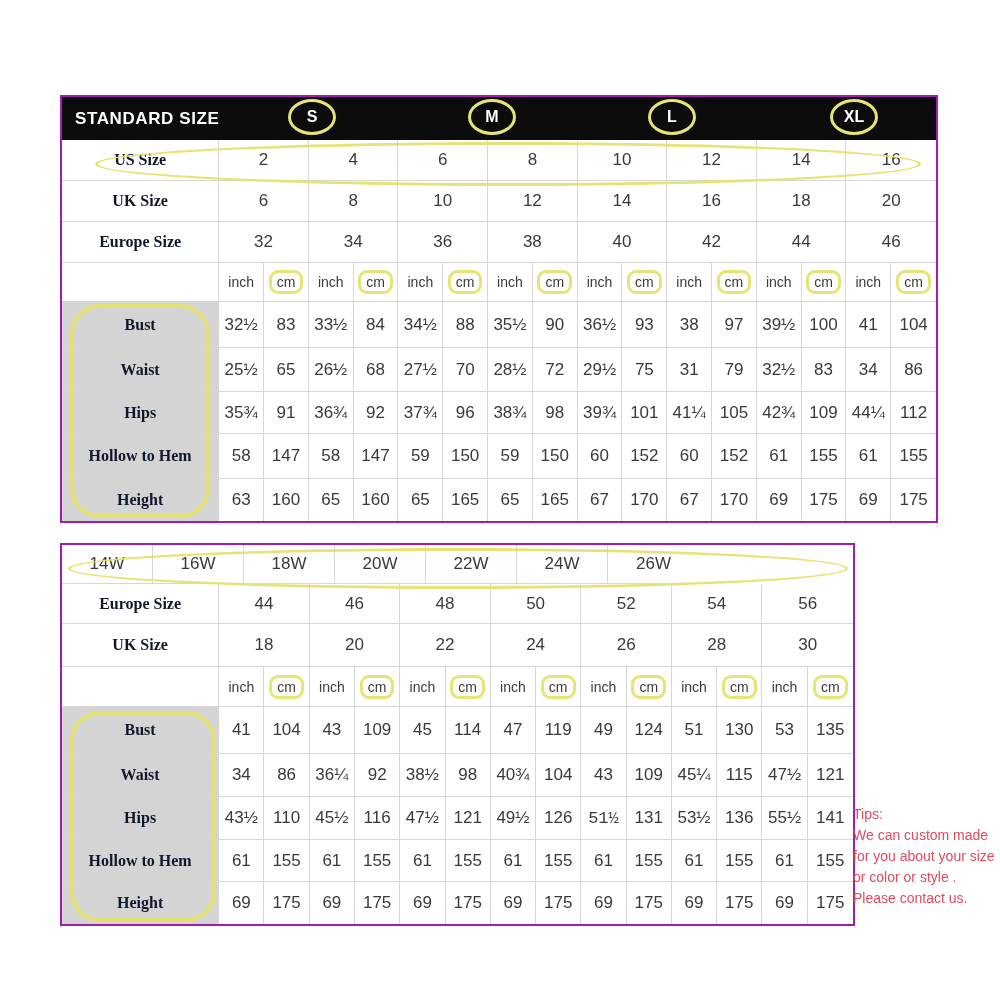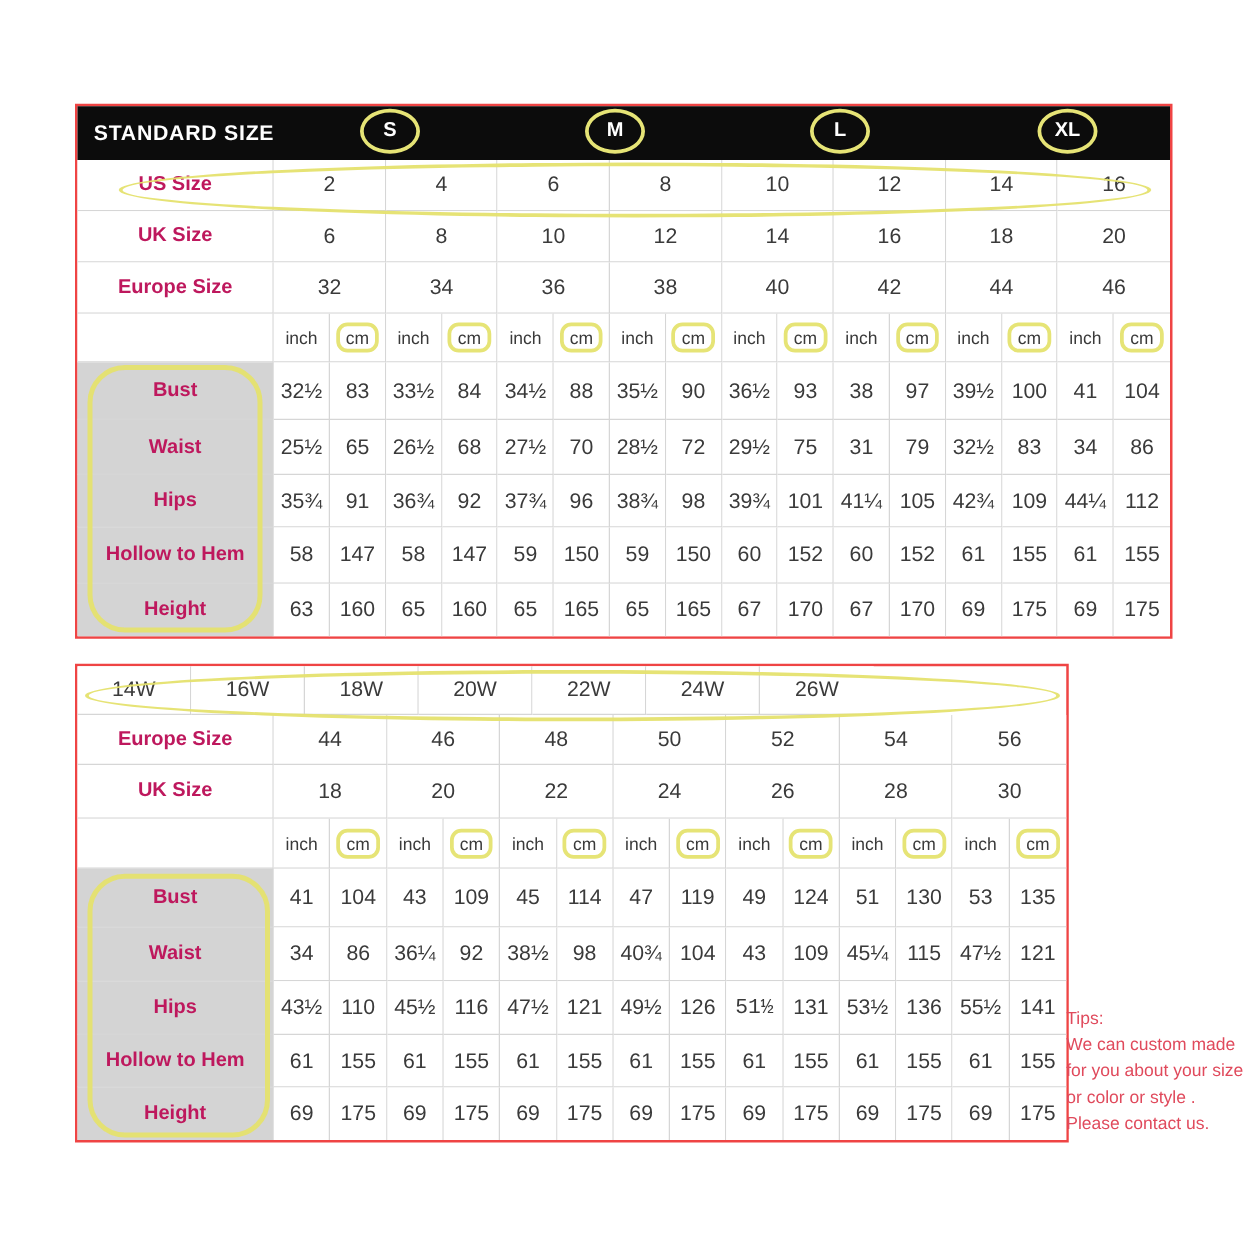--- a/index.html
+++ b/index.html
@@ -2,40 +2,40 @@
 <html><head>
 <meta charset="utf-8">
 <style>
   html,body{margin:0;padding:0;}
   body{
     width:1000px;height:1000px;background:#ffffff;position:relative;
     font-family:"Liberation Sans","DejaVu Sans",sans-serif;overflow:hidden;
   }
   .canvas{position:absolute;inset:0;}
   
-  .size-table{position:absolute;background:#fff;border:2px solid #ef4444;box-sizing:border-box;}
+  .size-table{position:absolute;background:#fff;border:2px solid #a21caf;box-sizing:border-box;margin-top:12px;}
   #std-table{left:60px;top:83px;width:878px;}
   #plus-table{left:60px;top:531px;width:795px;}
   .header-bar{
     position:relative;background:#0c0c0c;height:43px;display:flex;align-items:center;
     color:#fff;font-weight:bold;font-size:17px;letter-spacing:.6px;padding-left:13px;box-sizing:border-box;
   }
   .size-badge{
     position:absolute;width:48px;height:36px;border:3px solid #e6e476;border-radius:50%;
     display:flex;align-items:center;justify-content:center;color:#fff;font-weight:bold;font-size:16px;
     top:2px;box-sizing:border-box;letter-spacing:0;
   }
   .trow{display:flex;}
   .cell{
     box-sizing:border-box;display:flex;align-items:center;justify-content:center;
     border-right:1px solid #d6d6d6;border-bottom:1px solid #d6d6d6;background:#fff;
   }
   .trow .cell:last-child{border-right:none;}
   .tbody .trow:last-child .cell{border-bottom:none;}
-  .label-cell{font-weight:bold;font-size:16px;color:#be185d;}
+  .label-cell{font-weight:bold;font-size:16px;color:#0f172a;font-family:Liberation Serif, serif;}
   .label-cell.gray{background:#d4d4d4;}
   .num-cell{font-size:17px;color:#3a3a3a;}
   .unit-cell{font-size:14px;color:#3a3a3a;}
   .unit-cell.cm span{
     border:3px solid #e6e476;border-radius:9px;padding:1px 5px;background:#fff;
   }
   
   .ann{
     position:absolute;border:3px solid rgba(229,226,110,.95);pointer-events:none;box-sizing:border-box;
   }

